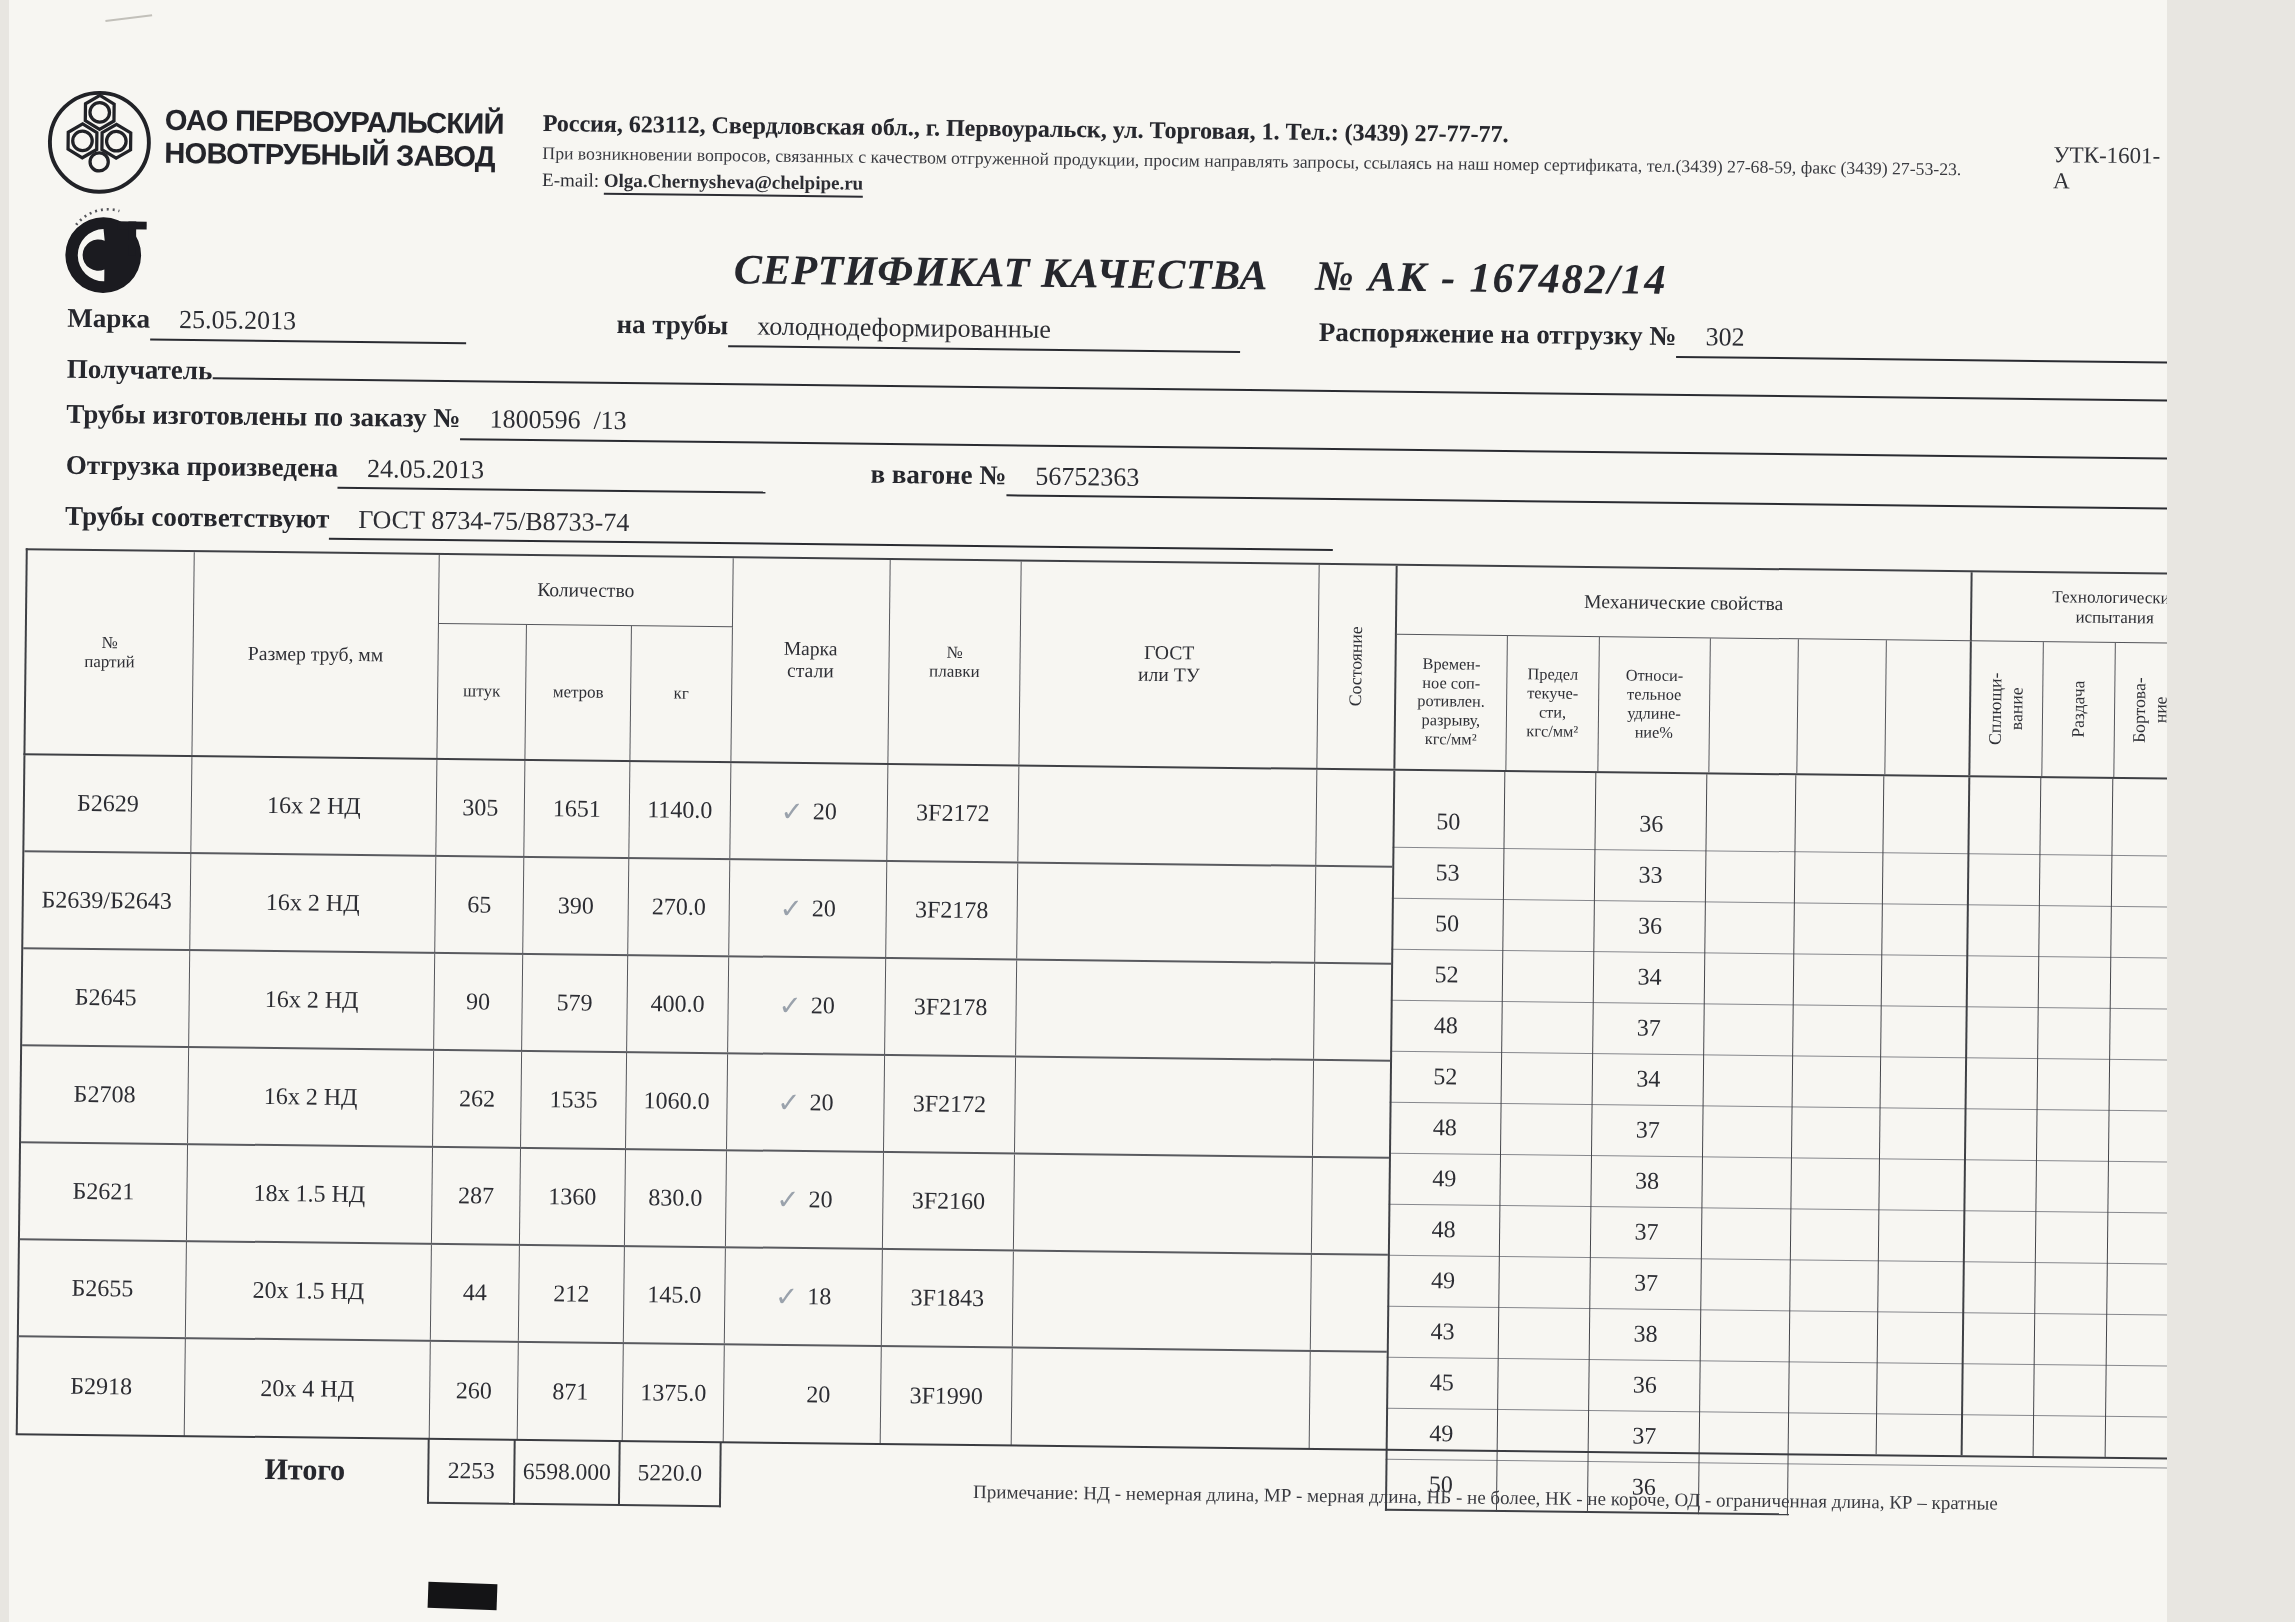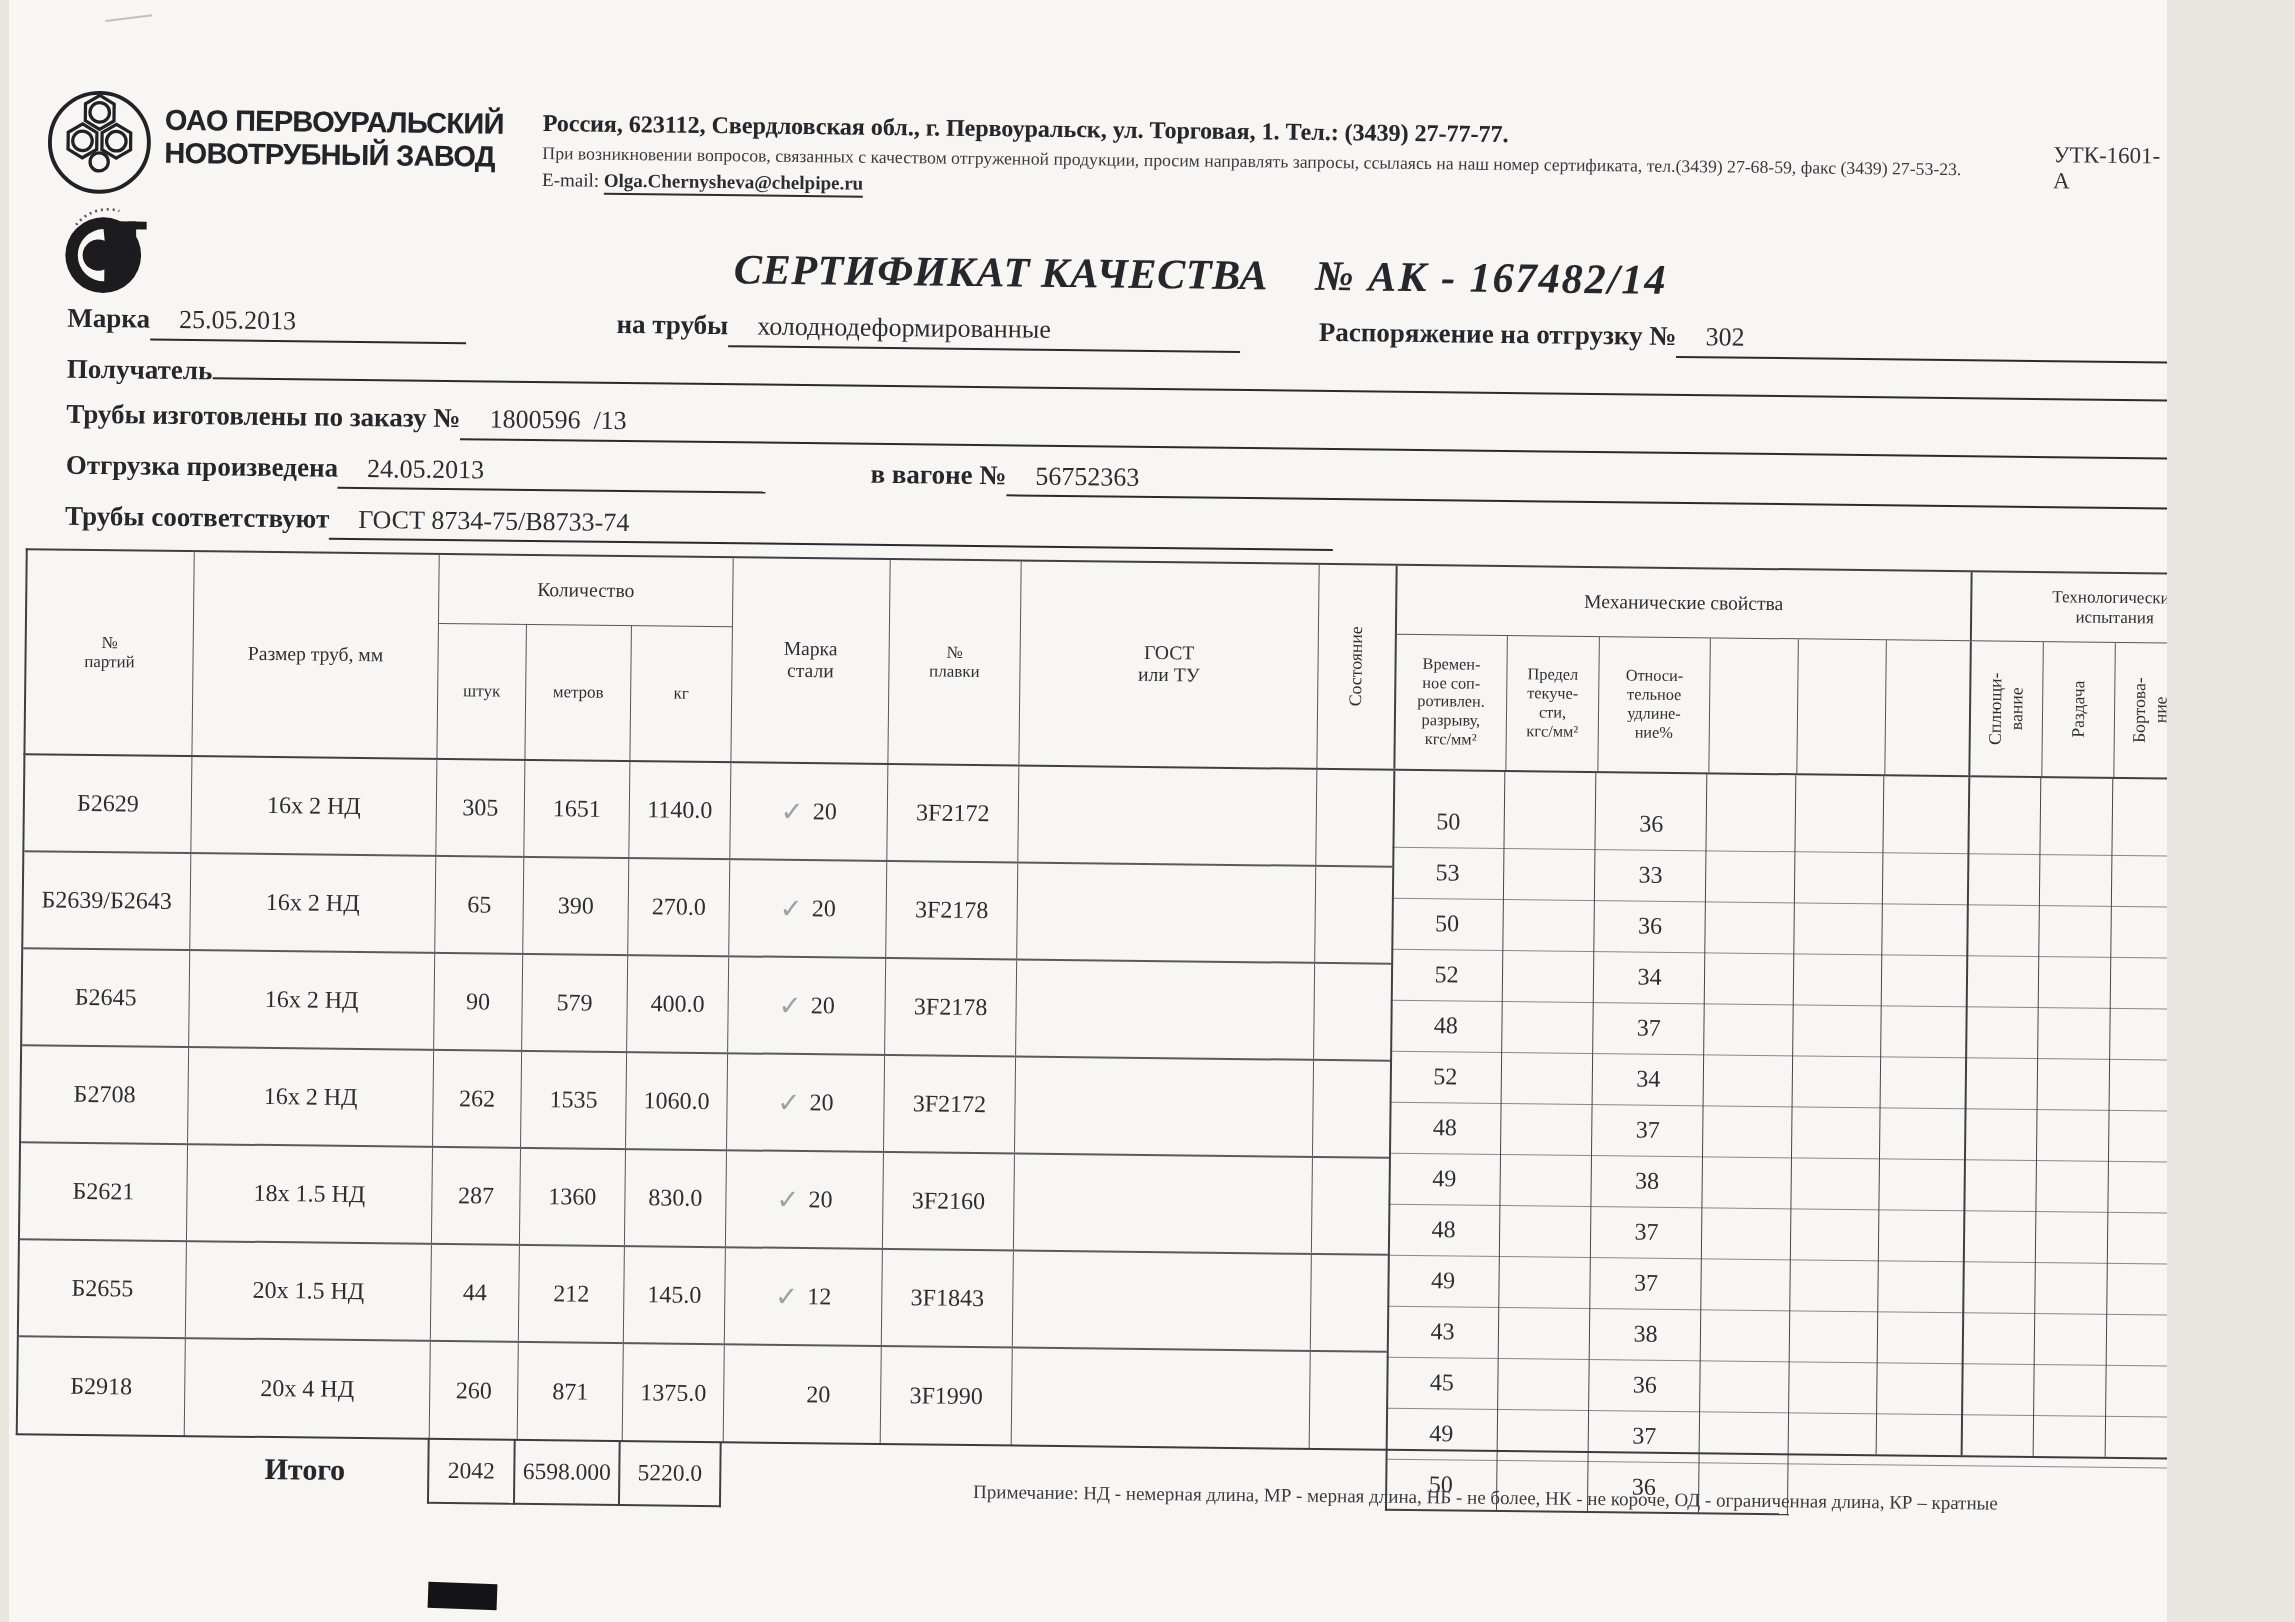--- a/index.html
+++ b/index.html
@@ -301,21 +301,21 @@
                 <div class="bc"></div>
               </div>
               <div class="brow">
                 <div class="bc b">Б2655</div>
                 <div class="bc b">20х 1.5 НД</div>
                 <div class="bc b">44</div>
                 <div class="bc b">212</div>
                 <div class="bc b">145.0</div>
                 <div class="bc b">
                   <span class="chk">✓</span>
-                  <span>12</span>
+                  <span>18</span>
                 </div>
                 <div class="bc b">3F1843</div>
                 <div class="bc b"></div>
                 <div class="bc"></div>
               </div>
               <div class="brow">
                 <div class="bc b">Б2918</div>
                 <div class="bc b">20х 4 НД</div>
                 <div class="bc b">260</div>
                 <div class="bc b">871</div>
@@ -325,21 +325,21 @@
                   <span>20</span>
                 </div>
                 <div class="bc b">3F1990</div>
                 <div class="bc b"></div>
                 <div class="bc"></div>
               </div>
             </div>
           <div class="totals">
             <div class="tcell"></div>
             <div class="tcell tlabel ink">Итого</div>
-            <div class="tcell tv first">2042</div>
+            <div class="tcell tv first">2253</div>
             <div class="tcell tv">6598.000</div>
             <div class="tcell tv">5220.0</div>
             <div class="tcell"></div>
           </div>
         </div>
 
         <div class="rightcol">
           <div class="rbody">
 
           <div class="mrow">

